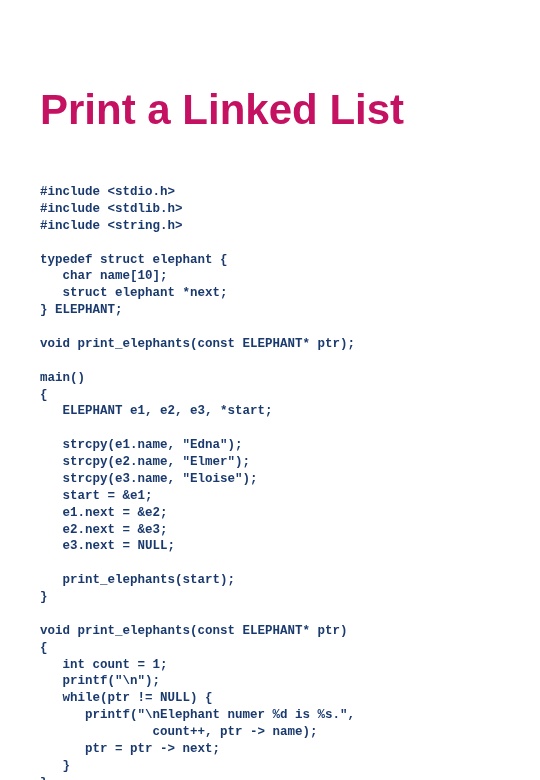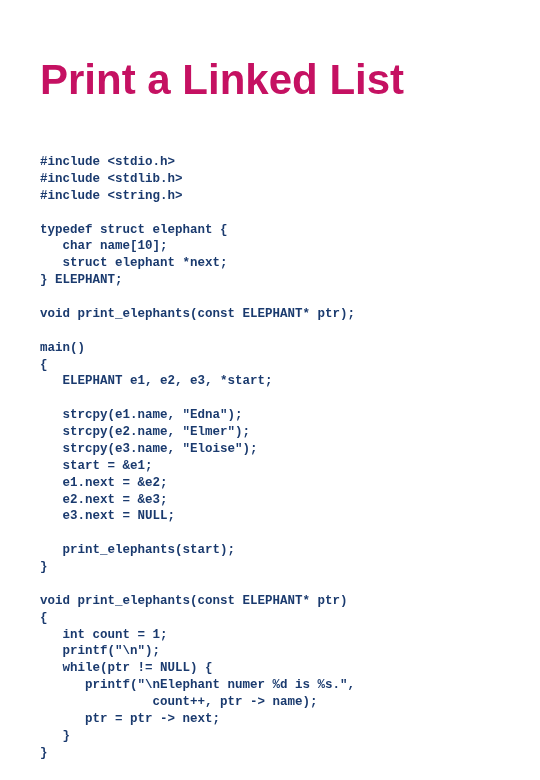--- a/index.html
+++ b/index.html
@@ -12,21 +12,21 @@
     overflow: hidden;
   }
   .slide {
     padding: 40px 40px 20px 40px;
   }
   .title {
     font-family: Arial, Helvetica, sans-serif;
     font-weight: 900;
     font-size: 42px;
     color: #c51162;
-    margin: 16px 0 50px 0;
+    margin: 46px 0 50px 0;
     letter-spacing: 0px;
   }
   .code {
     font-family: "Courier New", Courier, monospace;
     font-size: 12.5px;
     font-weight: bold;
     color: #1a3a6e;
     white-space: pre;
     line-height: 1.35;
   }

